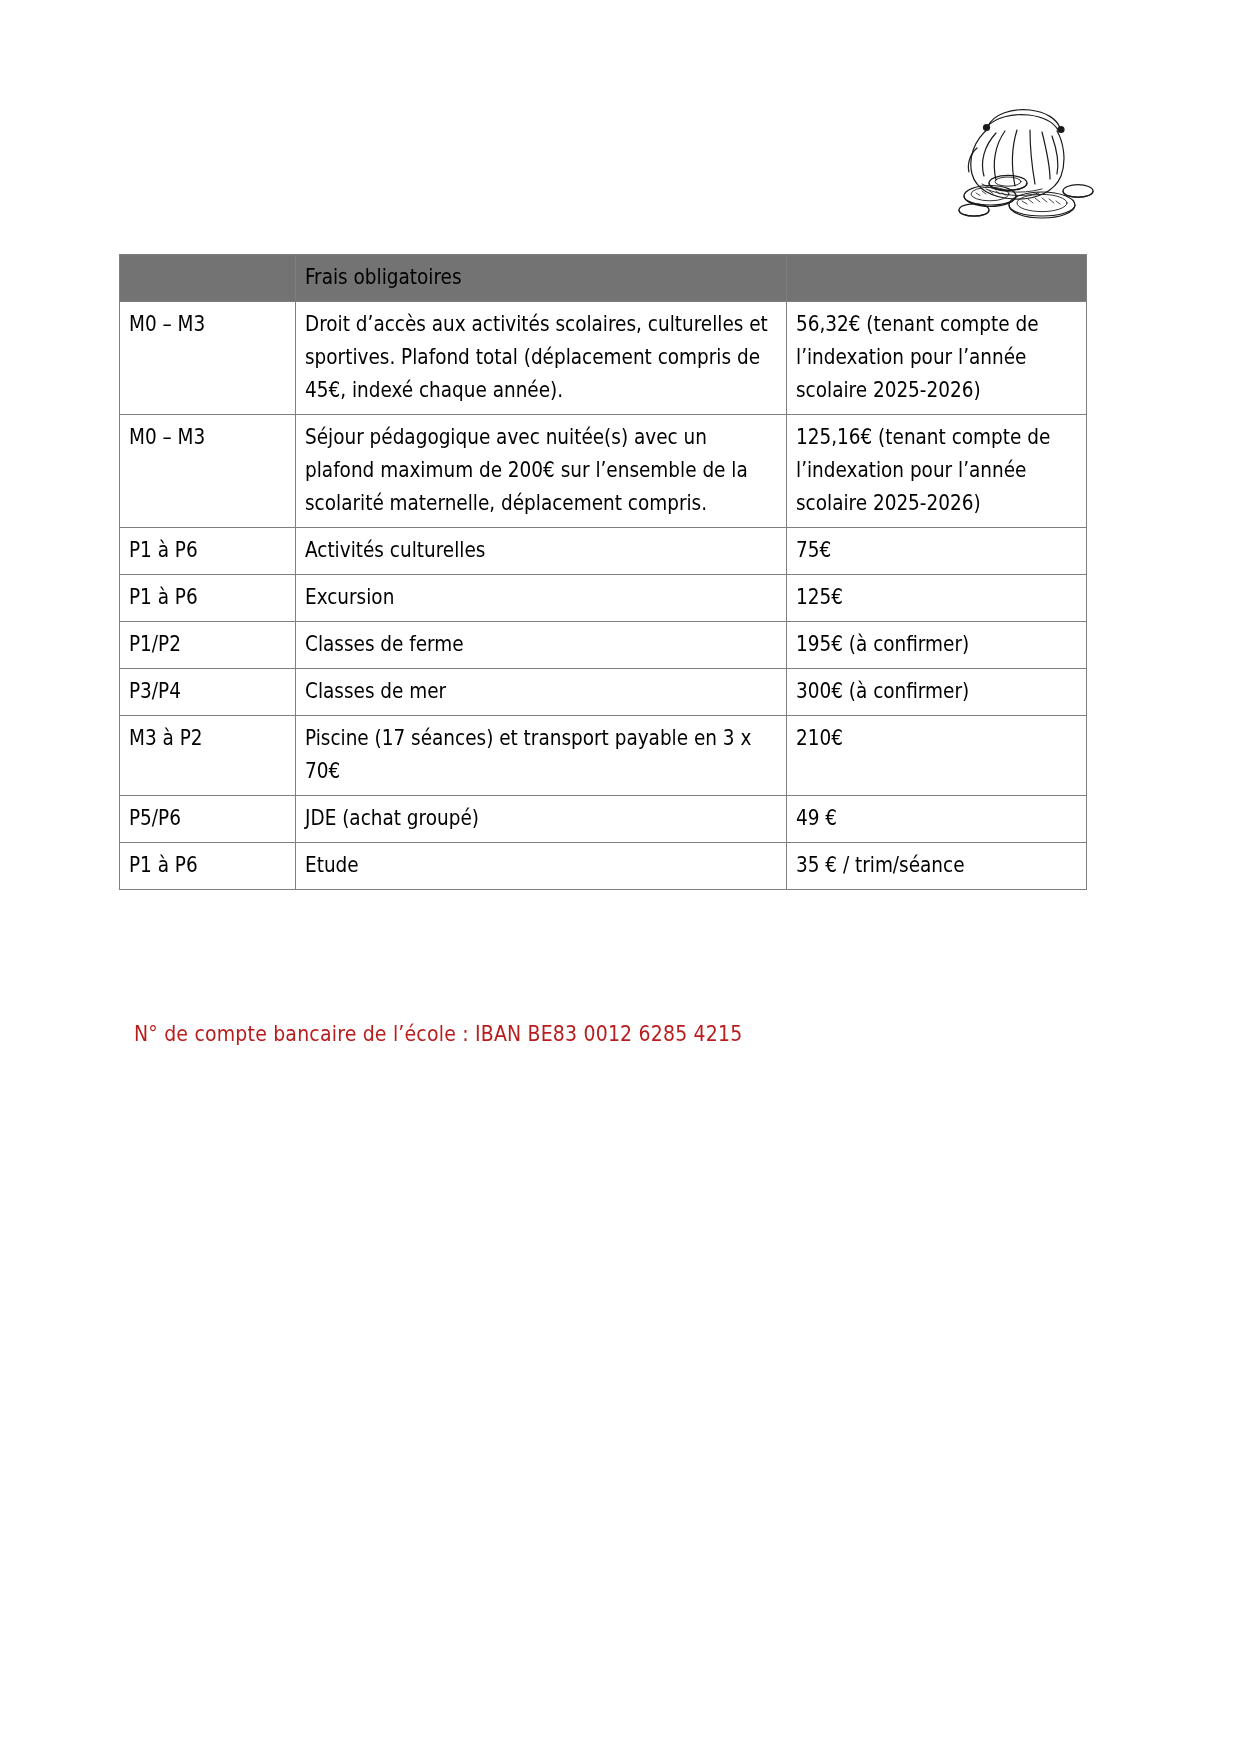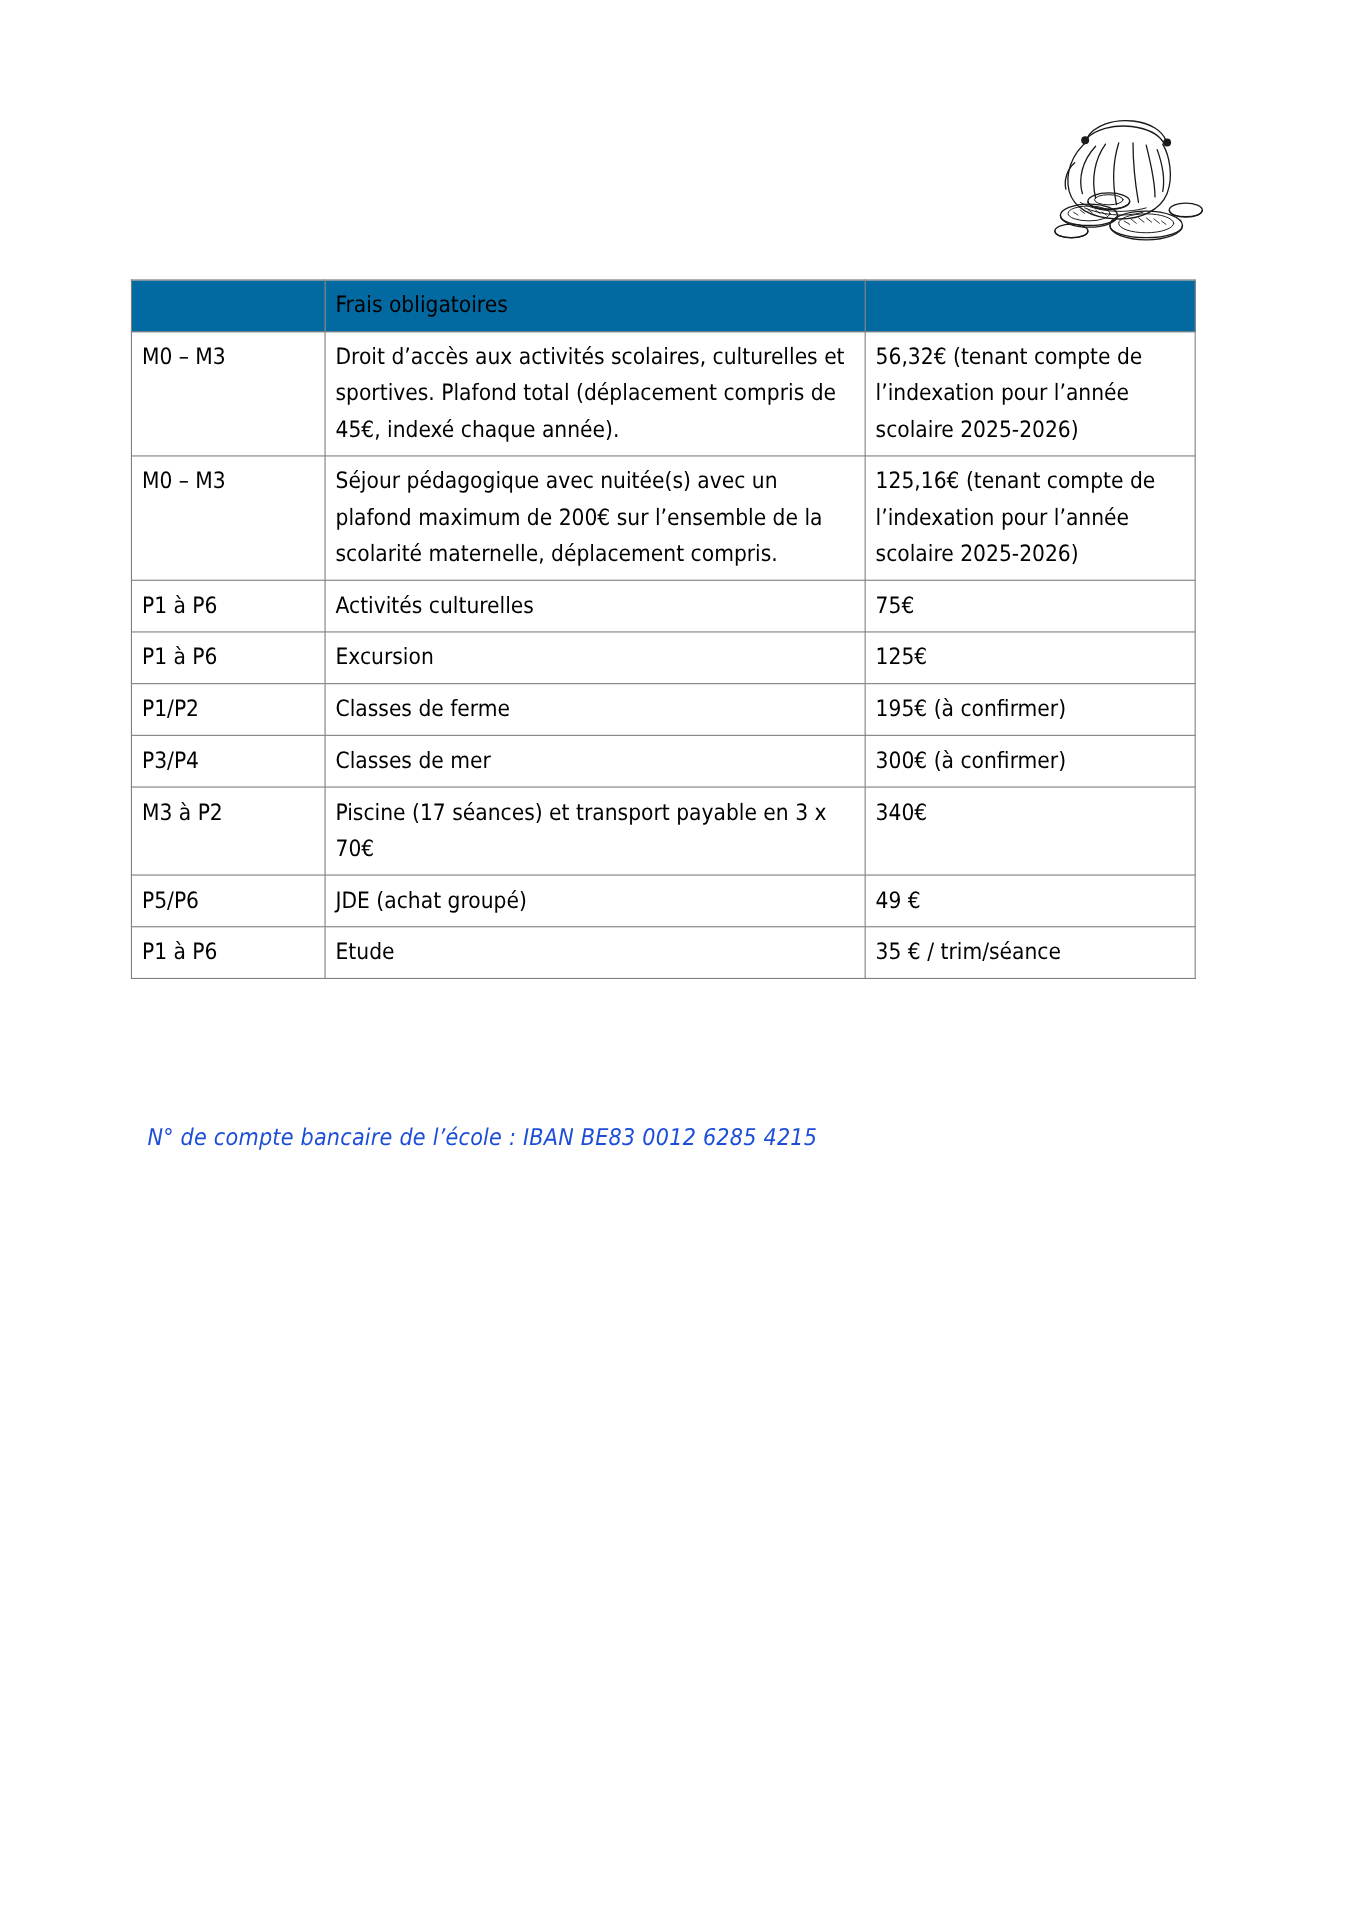--- a/index.html
+++ b/index.html
@@ -66,39 +66,38 @@
     padding: 6px 8px 7px 9px;
     vertical-align: top;
     line-height: 33px;
     word-wrap: break-word;
   }
   .col-level  { width: 158px; }
   .col-desc   { width: 473px; }
   .col-amount { width: 282px; }
 
   tr.section-row td {
-    background: #0369a1;
+    background: #737373;
   }
   tr.section-row td.section-label {
     white-space: nowrap;
   }
   .indent-label { padding-left: 13px; }
 
   .cell-text { display: block; }
 
   
   .bank-line {
     position: absolute;
     left: 134px;
     top: 1022px;
     font-size: 21px;
-    color: #1d4ed8;
+    color: #b91c1c;
     white-space: nowrap;
     letter-spacing: 0.2px;
-    font-style: italic;
   }
 </style>
 </head>
 <body>
 
 <div class="page">
 
 
   <div class="purse-art">
     <svg viewBox="0 0 158 140" xmlns="http://www.w3.org/2000/svg" fill="none" stroke="#1a1a1a" stroke-width="1.2" stroke-linecap="round" stroke-linejoin="round">
@@ -235,21 +234,21 @@
       </tr>
 
       <tr>
         <td class="col-level">
           <span class="cell-text">M3 à P2</span>
         </td>
         <td class="col-desc">
           <span class="cell-text">Piscine (17 séances) et transport payable en 3 x 70€</span>
         </td>
         <td class="col-amount">
-          <span class="cell-text">340€</span>
+          <span class="cell-text">210€</span>
         </td>
       </tr>
 
 
       <tr>
         <td class="col-level">
           <span class="cell-text">P5/P6</span>
         </td>
         <td class="col-desc">
           <span class="cell-text">JDE (achat groupé)</span>

